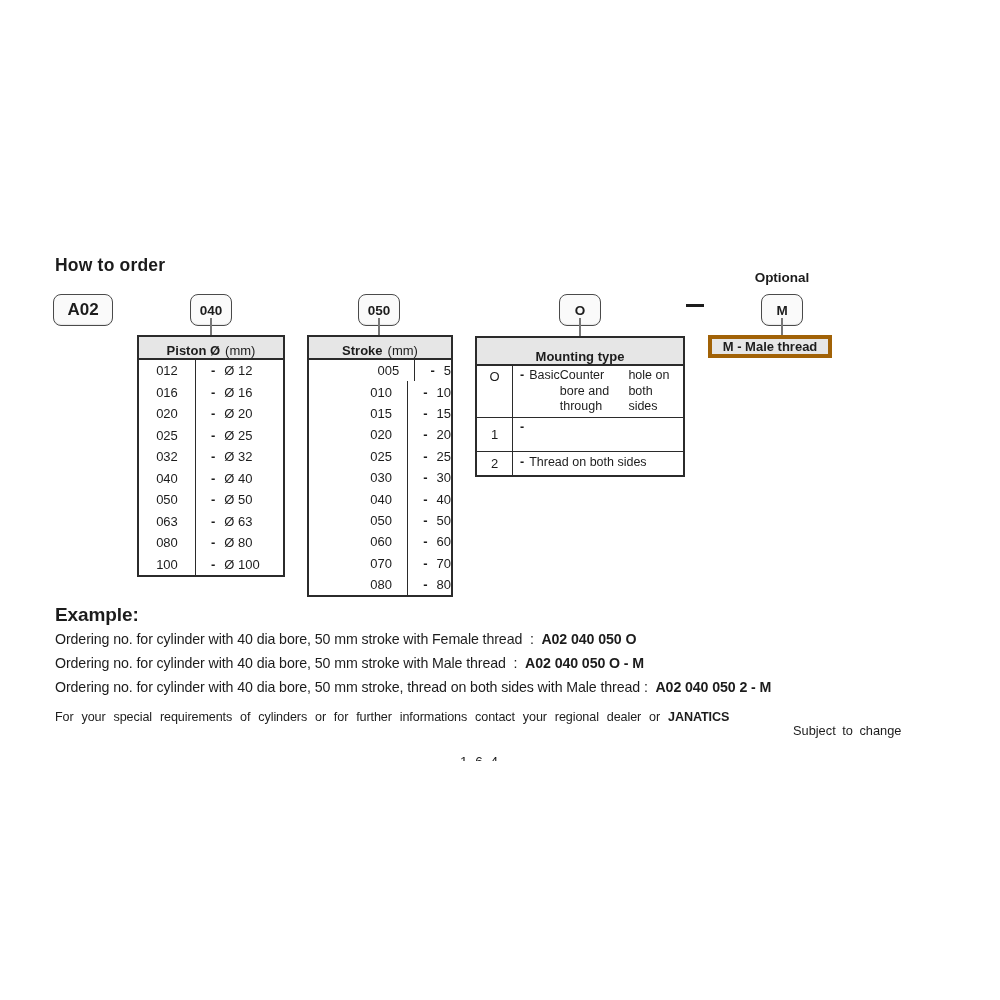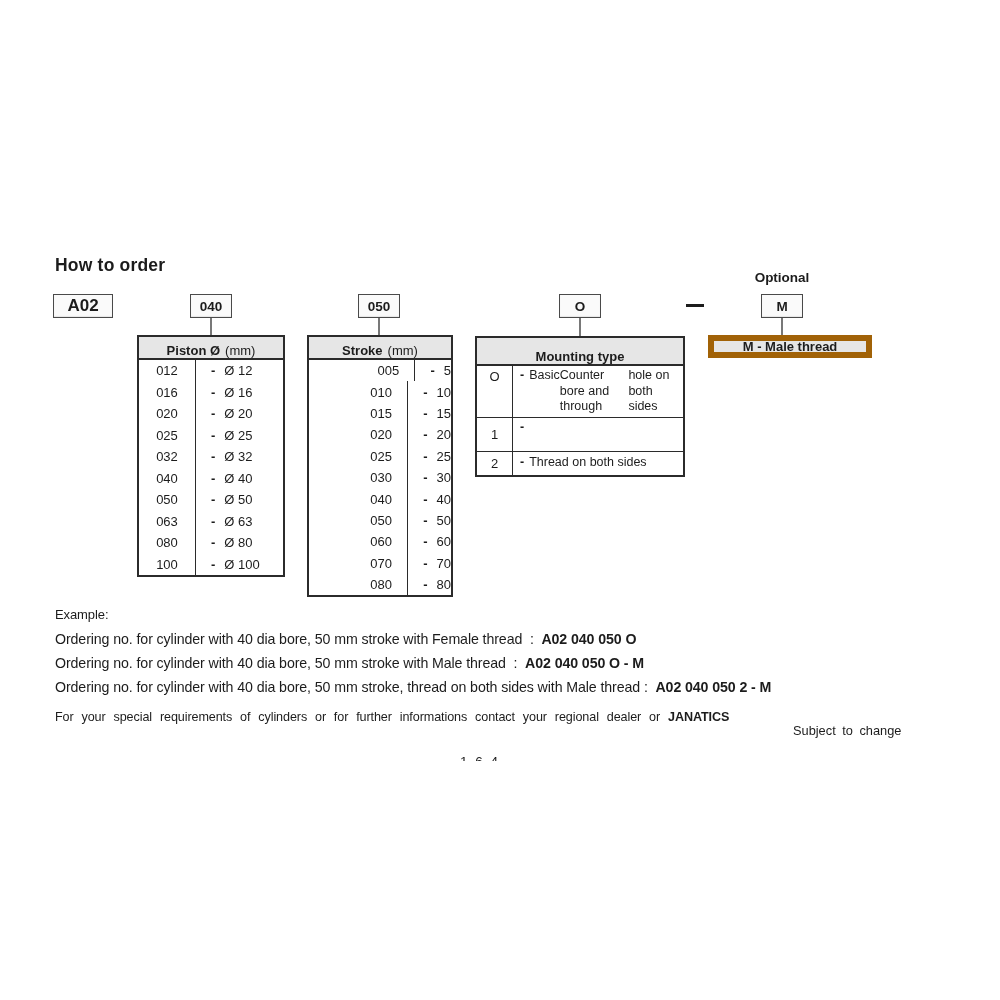--- a/index.html
+++ b/index.html
@@ -4,21 +4,21 @@
 <style>
   * { margin:0; padding:0; box-sizing:border-box; }
   html,body { background:#fff; }
   body { font-family:"Liberation Sans", sans-serif; color:#1c1c1c; }
   .page { position:relative; width:1000px; height:1000px; background:#ffffff; overflow:hidden; }
 
   .title { position:absolute; left:55px; top:255px; font-size:17.5px; font-weight:bold; letter-spacing:0.2px; }
 
   .optional { position:absolute; left:708px; top:270px; width:148px; text-align:center; font-size:13.5px; font-weight:bold; }
 
-  .oval { position:absolute; top:294px; height:24px; border:1.6px solid #4a4a4a; border-radius:0;
+  .oval { position:absolute; top:294px; height:32px; border:1.6px solid #4a4a4a; border-radius:8px;
           background:#fafafa; display:flex; align-items:center; justify-content:center;
           font-weight:bold; box-shadow:inset 0 -1px 1px rgba(0,0,0,0.08); }
   .oval-big   { left:53px;  width:60px; font-size:17px; }
   .oval-040   { left:190px; width:42px; font-size:13.5px; }
   .oval-050   { left:358px; width:42px; font-size:13.5px; }
   .oval-O     { left:559px; width:42px; font-size:13.5px; }
   .oval-M     { left:761px; width:42px; font-size:13.5px; }
 
   .dash-sep { position:absolute; left:686px; top:304px; width:18px; height:3px; background:#1c1c1c; }
 
@@ -58,26 +58,26 @@
   .mrow-2 { height:24px; }
   .mrow-0 .mcode { align-items:flex-start; padding-top:3px; }
   .mrow-1 .mcode, .mrow-2 .mcode { align-items:center; }
   .mdesc { display:flex; padding:2px 6px 0 7px; line-height:15.6px; }
   .mrow-1 .mdesc, .mrow-2 .mdesc { align-items:flex-start; padding-top:2px; }
   .mrow-2 .mdesc { padding-top:3px; }
   .mdash { font-weight:bold; margin-right:5px; }
   .mlines { display:flex; }
   .mlines span { display:block; }
 
-  .male-box { position:absolute; left:708px; top:335px; width:164px; height:23px; border:6px solid #a16207;
+  .male-box { position:absolute; left:708px; top:335px; width:124px; height:23px; border:4px solid #a16207;
               background:#e6e6e6; display:flex; align-items:center; justify-content:center;
               font-size:13px; font-weight:bold; }
 
   .example { position:absolute; left:55px; top:603px; font-size:14.2px; line-height:24px; letter-spacing:-0.1px; }
-  .example .ex-head { font-weight:normal; font-size:13px; }
+  .example .ex-head { font-weight:bold; font-size:19px; }
   .ex-line span { white-space:pre; }
   .ex-code { font-weight:bold; }
 
   .footer-note { position:absolute; left:55px; top:710px; font-size:12.6px; word-spacing:4.5px; letter-spacing:-0.1px; }
   .footer-note .brand { font-weight:bold; }
 
   .subject { position:absolute; left:793px; top:723px; font-size:12.8px; word-spacing:3px; }
 
   .pagenum-clip { position:absolute; left:448px; top:752px; width:64px; height:9px; overflow:hidden; text-align:center; }
   .pagenum-clip span { font-size:13.5px; letter-spacing:2px; }

